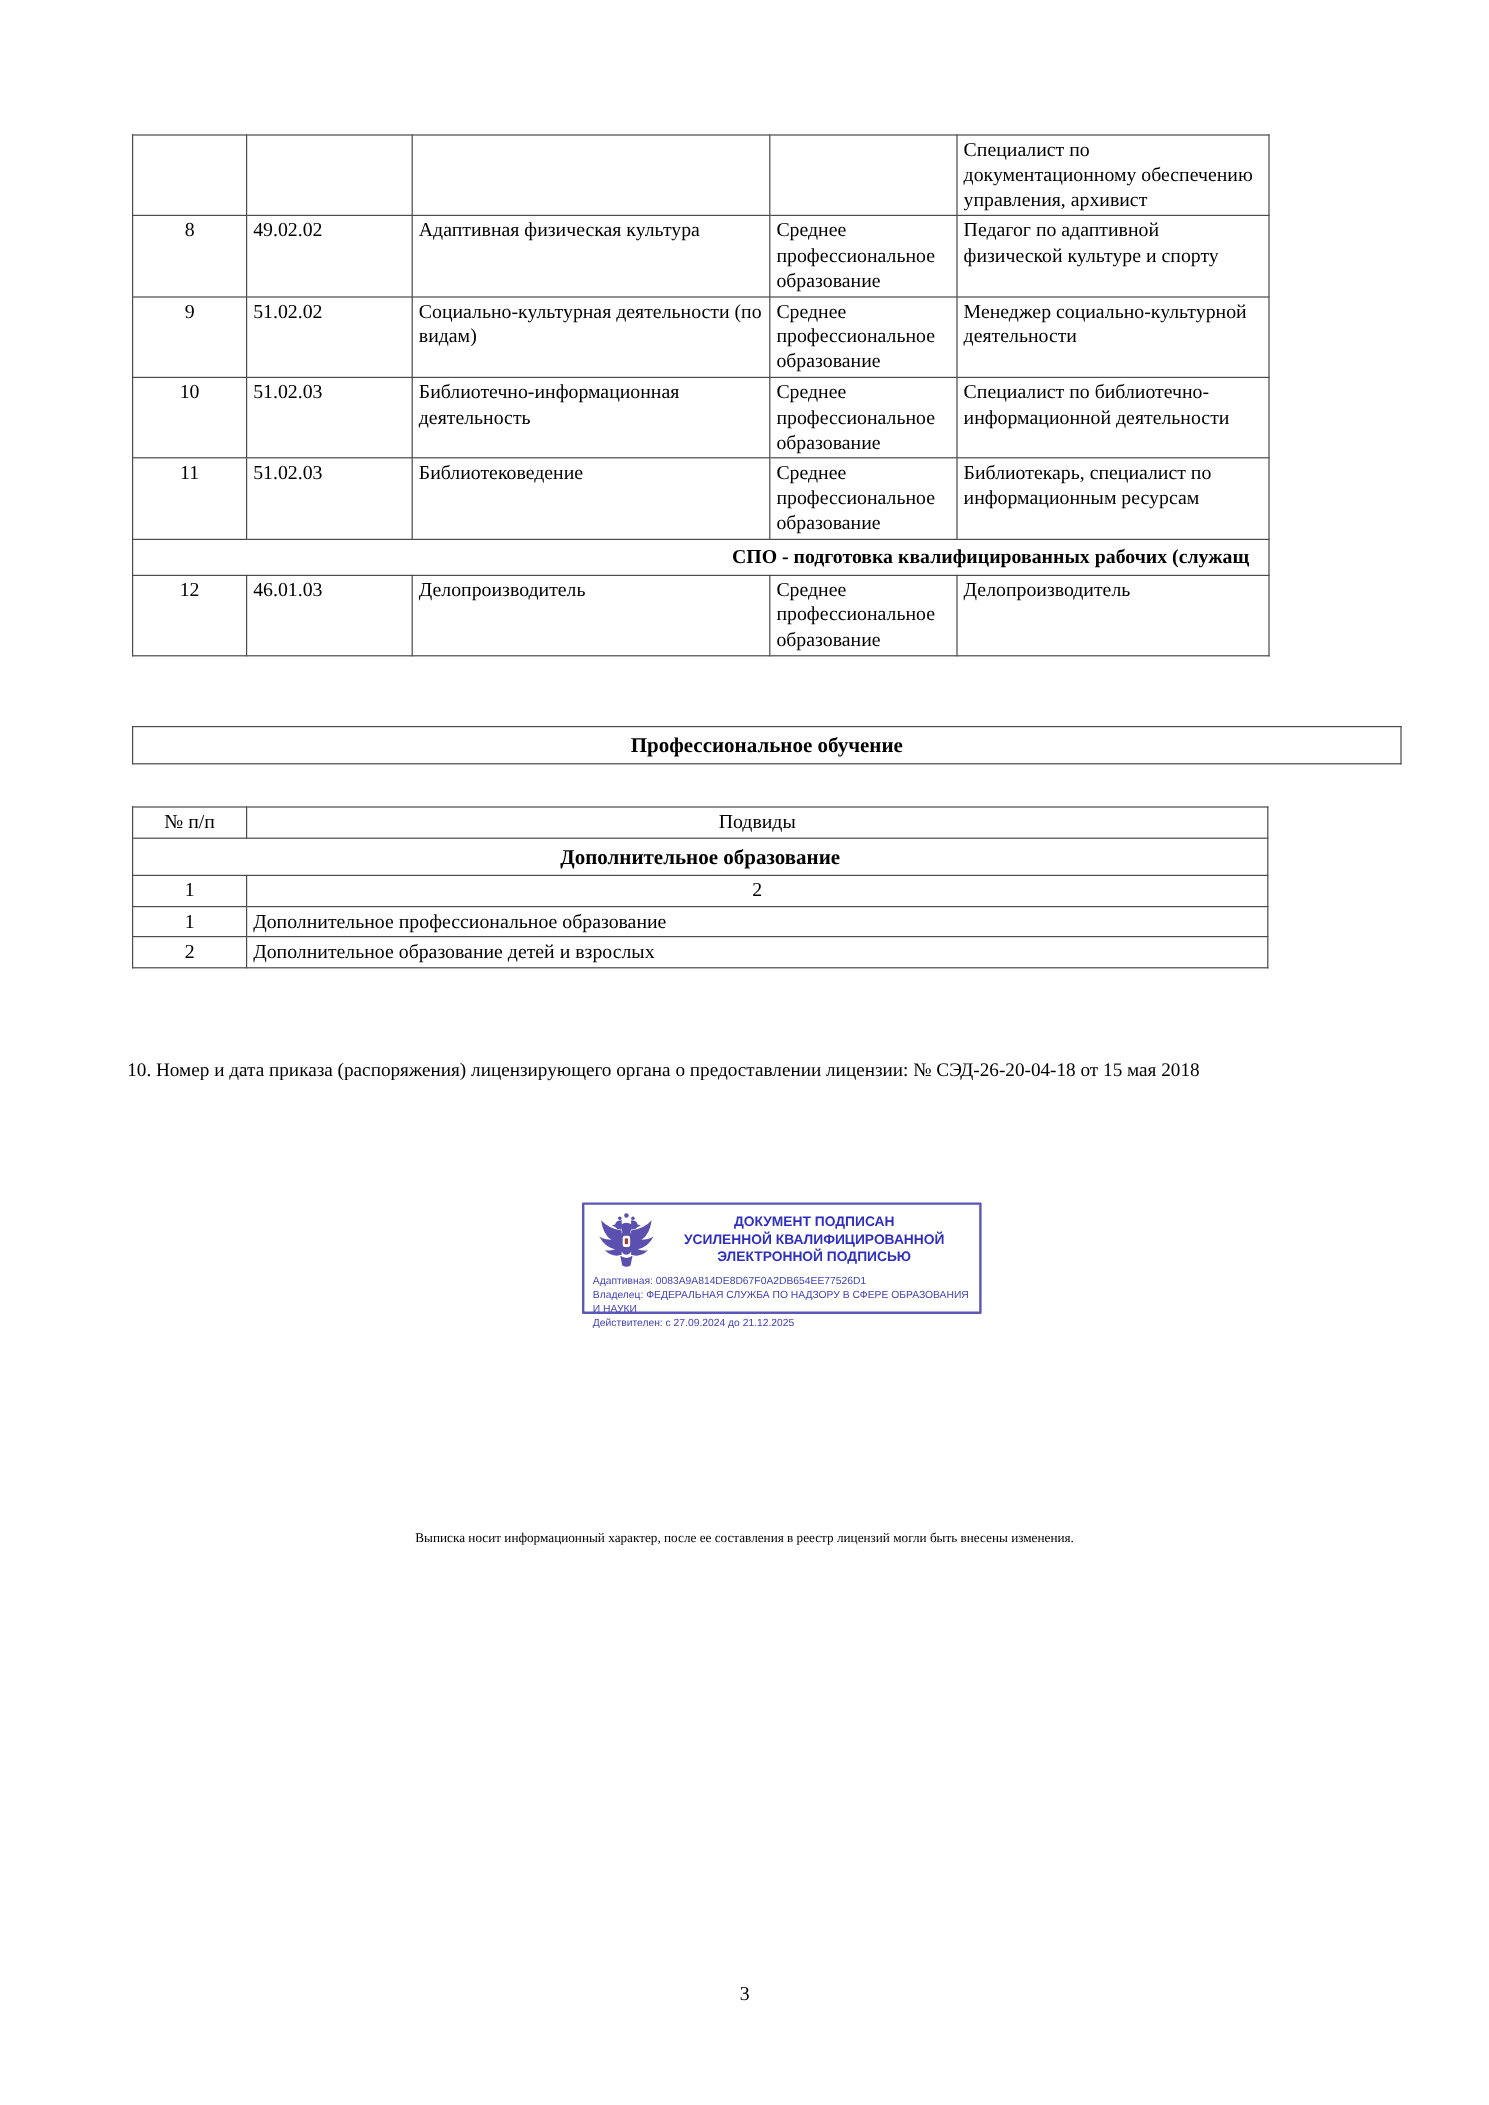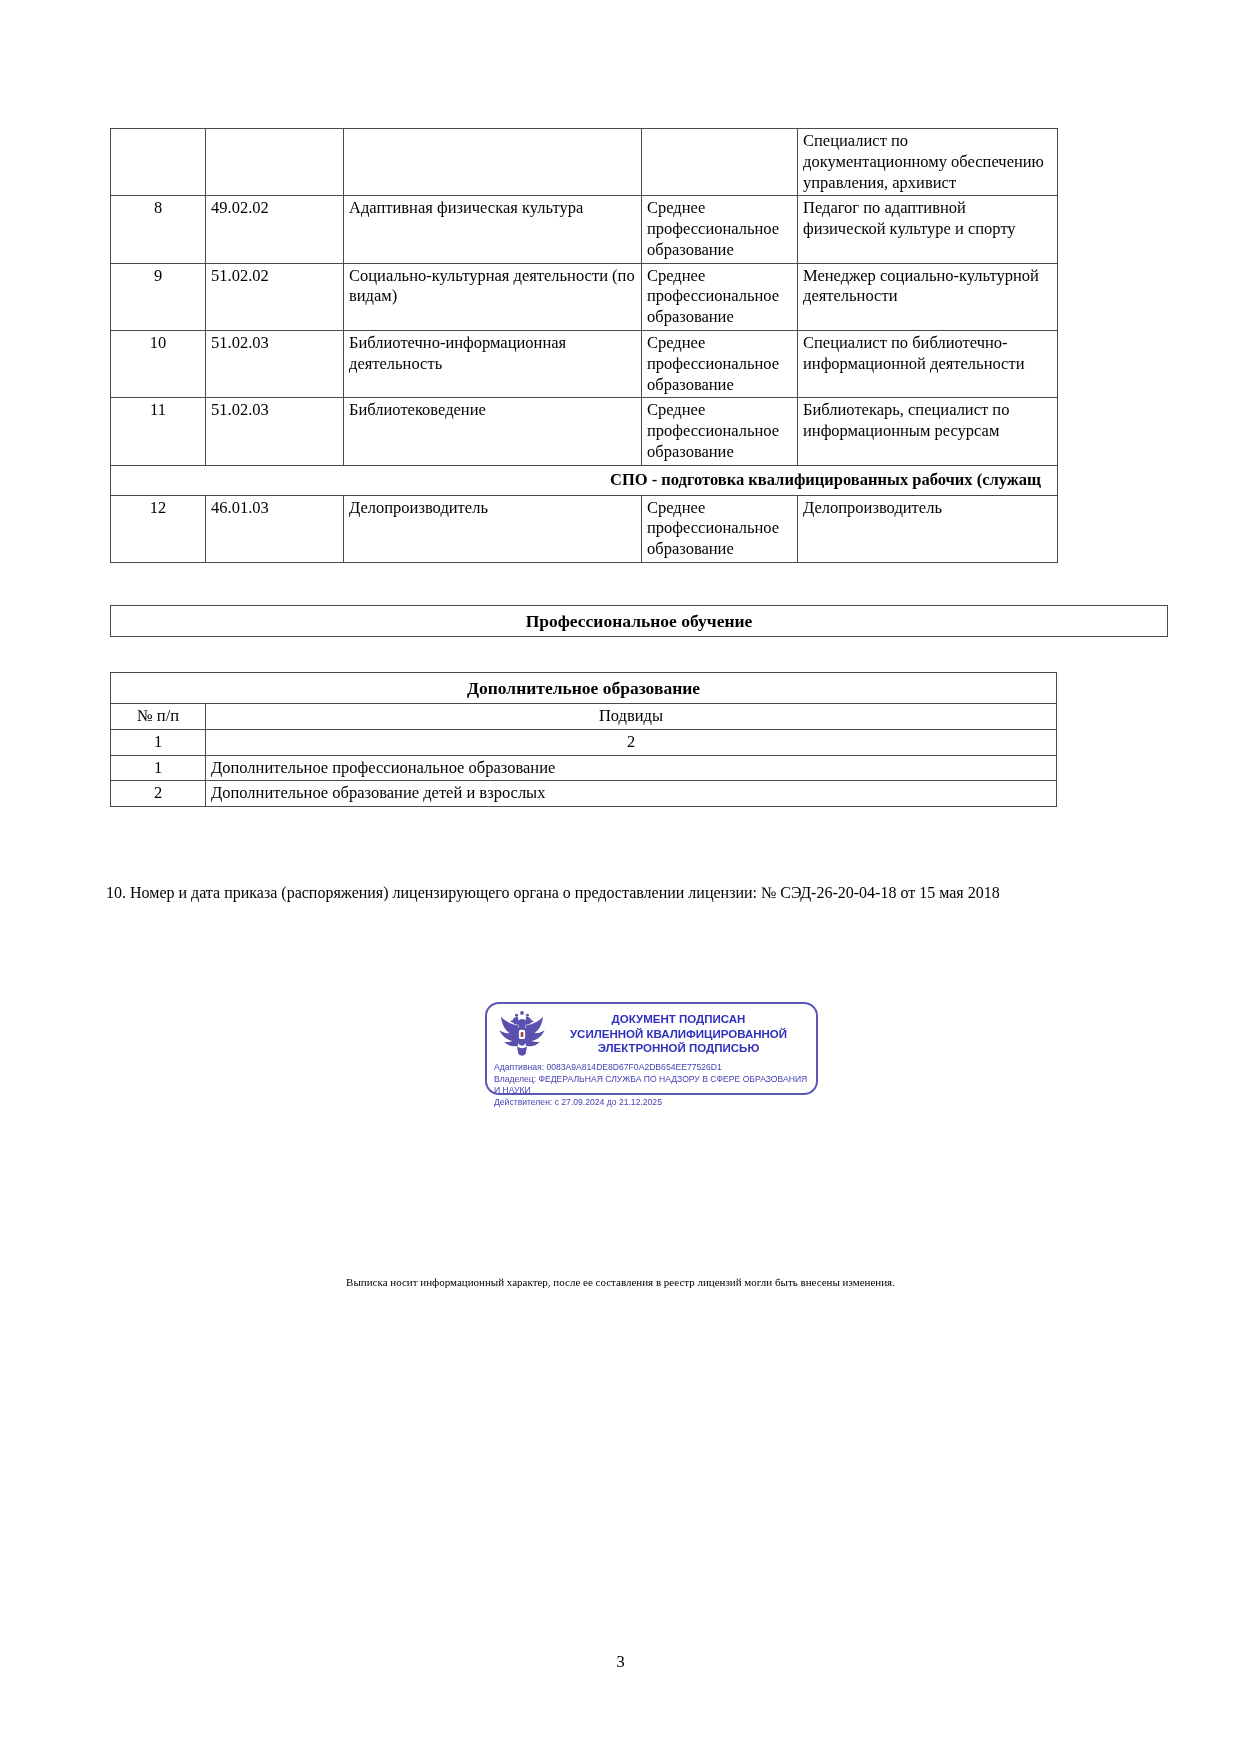--- a/index.html
+++ b/index.html
@@ -5,21 +5,21 @@
   html,body { margin:0; padding:0; background:#ffffff; }
   .page {
     position:relative; width:1241px; height:1754px; background:#ffffff;
     font-family:"Liberation Serif", serif; color:#000; overflow:hidden;
   }
   table { border-collapse:collapse; table-layout:fixed; }
   .doc-table td {
     border:1px solid #4a4a4a; vertical-align:top;
     padding:2px 5px; font-size:16.5px; line-height:1.26;
   }
-  #table-main { position:absolute; left:110px; top:128px; width:947px;border-radius:23px; }
+  #table-main { position:absolute; left:110px; top:112px; width:947px;border-radius:23px; }
   #table-main col.c1 { width:95px; }
   #table-main col.c2 { width:138px; }
   #table-main col.c3 { width:298px; }
   #table-main col.c4 { width:156px; }
   #table-main col.c5 { width:260px; }
   #table-main td.num { text-align:center; }
   #table-main td.section { font-weight:bold; text-align:right; padding:4px 16px; }
   #table-main tr.carryover td { height:52px; }
 
   #table-prof { position:absolute; left:110px; top:605px; width:1058px; }
@@ -30,21 +30,21 @@
   #table-dop td.title { font-weight:bold; text-align:center; font-size:17.5px; padding:4px 5px; }
   #table-dop td.center { text-align:center; }
 
   #para10 {
     position:absolute; left:106px; top:880px; width:1031px;
     font-size:16px; line-height:1.6; text-align:justify; margin:0;
   }
 
   #stamp {
     position:absolute; left:485px; top:1002px; width:333px; height:93px;
-    border:2px solid #5a57b6; border-radius:14px; box-sizing:border-box;
+    border:2px solid #5a57b6; border-radius:1px; box-sizing:border-box;
     padding:5px 7px 4px 7px; color:#3434bd;
     font-family:"Liberation Sans", sans-serif;
   }
   #stamp .stamp-top { display:flex; align-items:center; }
   #stamp .emblem { width:52px; height:50px; flex:0 0 52px; margin-left:2px; }
   #stamp .stamp-title { flex:1; text-align:center; font-weight:bold; font-size:11.5px; line-height:1.3; color:#3030bf; }
   #stamp .stamp-info { margin-top:3px; font-size:8.6px; line-height:1.35; color:#4543b4; }
 
   #footer-note {
     position:absolute; left:0; top:1276px; width:100%;
@@ -125,25 +125,25 @@
     </tbody>
   </table>
 
   <table id="table-dop" class="doc-table">
     <colgroup>
         <col class="c1">
         <col>
       </colgroup>
     <tbody>
       <tr>
-        <td class="title" colspan="2">Дополнительное образование</td>
+        <td class="center">№ п/п</td>
+        <td class="center">Подвиды</td>
       </tr>
       <tr>
-        <td class="center">№ п/п</td>
-        <td class="center">Подвиды</td>
+        <td class="title" colspan="2">Дополнительное образование</td>
       </tr>
       <tr>
         <td class="center">1</td>
         <td class="center">2</td>
       </tr>
       <tr>
         <td class="center">1</td>
         <td>Дополнительное профессиональное образование</td>
       </tr>
       <tr>

